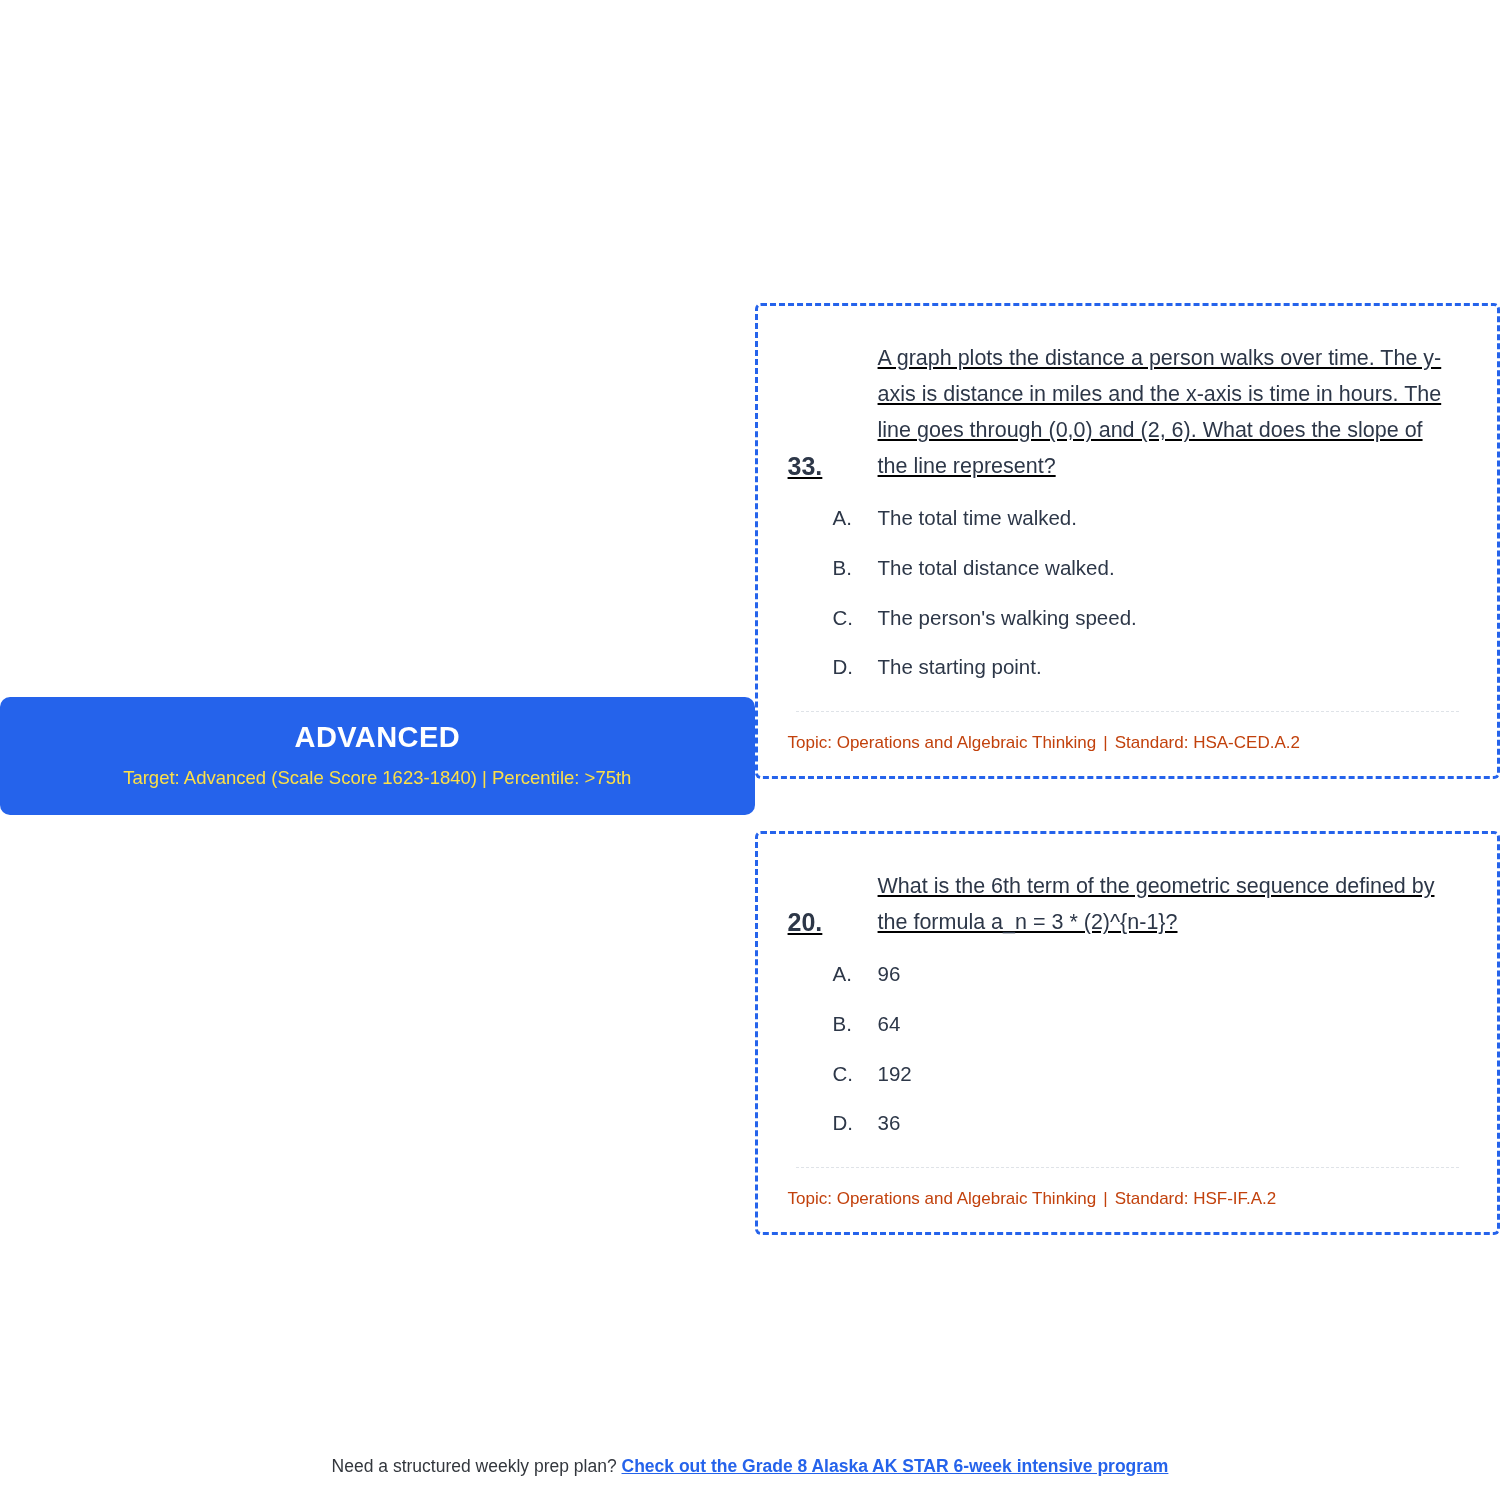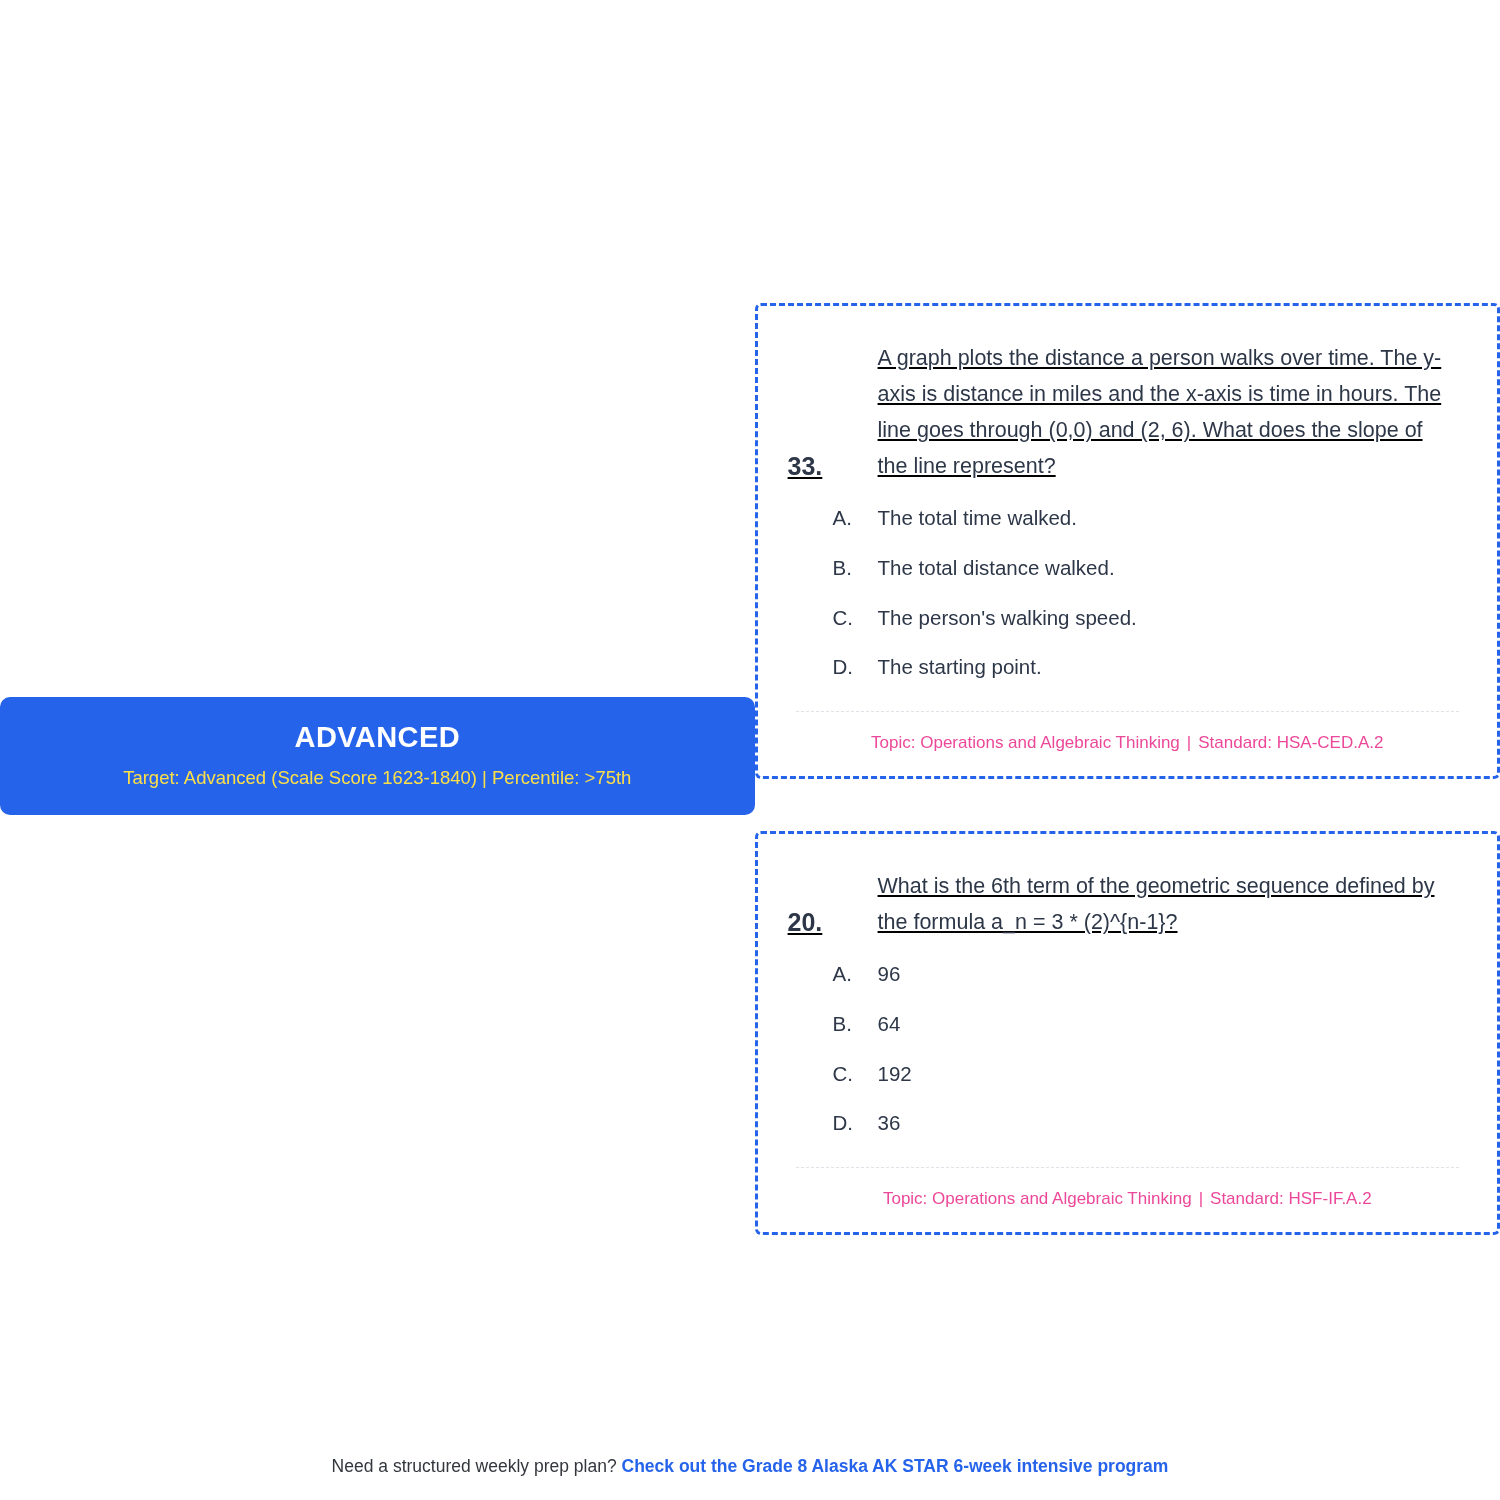--- a/index.html
+++ b/index.html
@@ -108,41 +108,41 @@
     line-height: 1.35;
   }
 
   .q-sep {
     margin: 30px 8px 0 8px;
     border-top: 1px dashed #dfe3e8;
     height: 0;
   }
   .q-meta {
     margin-top: 20px;
-    text-align: center;
     font-size: 17px;
-    color: #ec4899;
+    color: #c2410c;
     line-height: 1.3;
   }
   .q-meta .meta-divider { padding: 0 7px; }
 
   
   .footer {
     position: absolute;
     left: 0;
     right: 0;
     bottom: 22px;
     text-align: center;
     font-size: 17.5px;
     color: #33373d;
     line-height: 1.4;
   }
   .footer-link {
     color: #2563eb;
     font-weight: bold;
+    text-decoration: underline;
     cursor: pointer;
   }
 </style>
 </head>
 <body>
 
 <div class="page">
 
   <div class="level-banner">
     <div class="level-title">ADVANCED</div>

